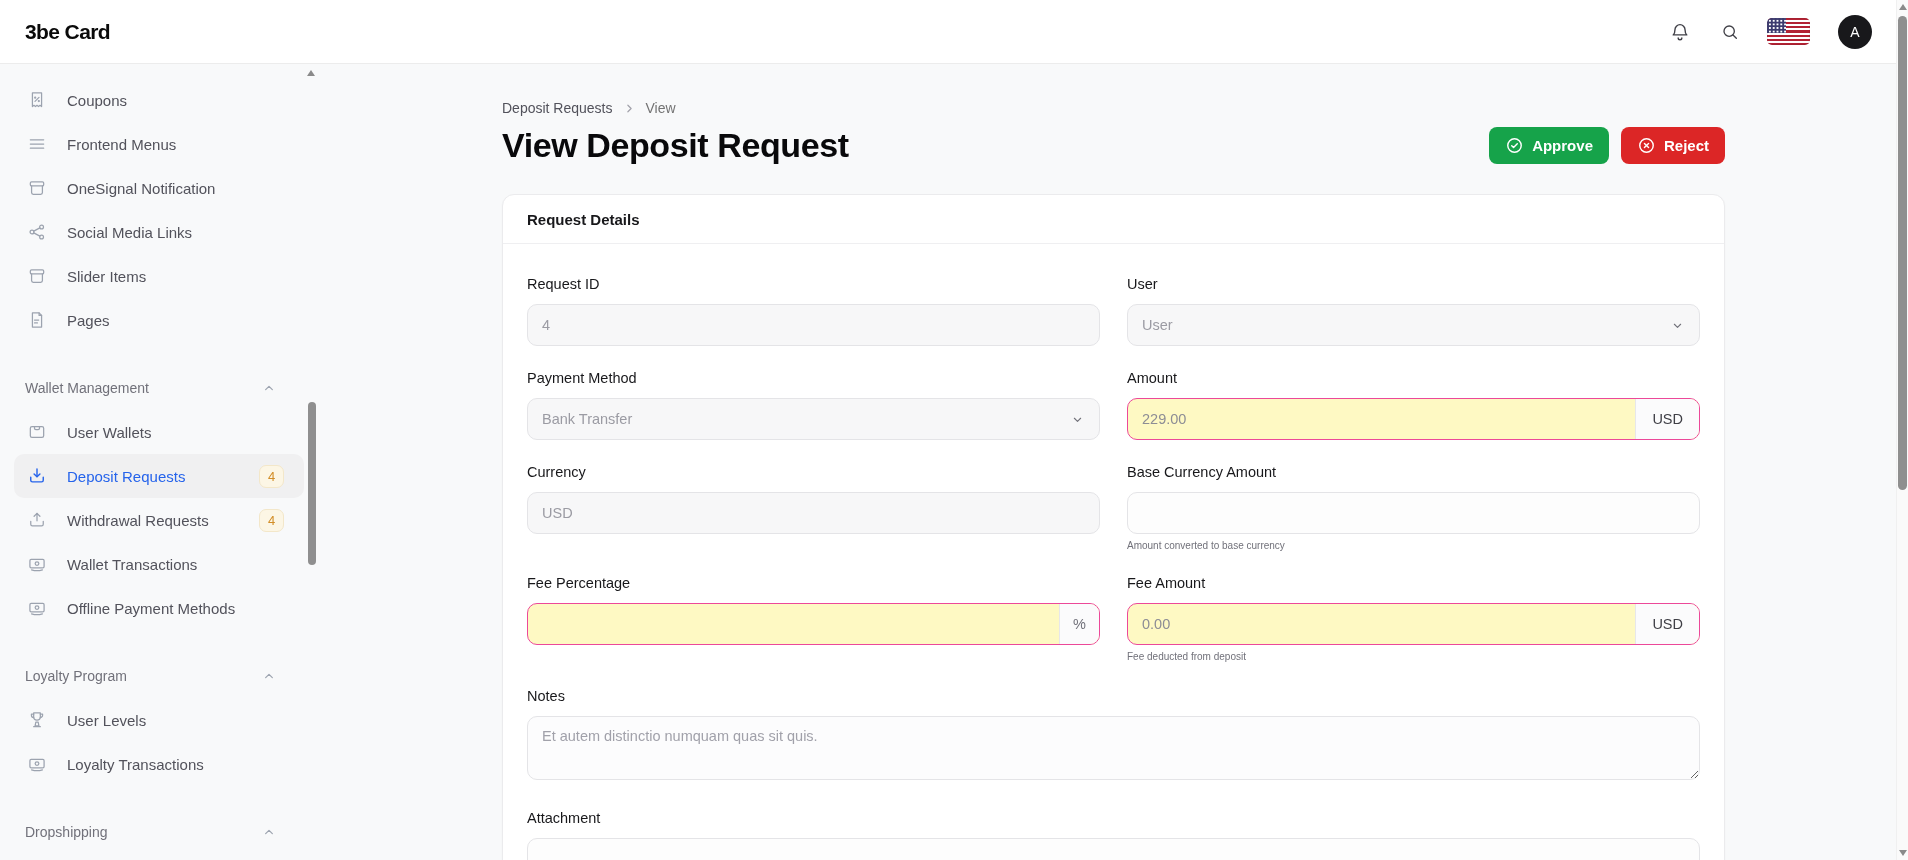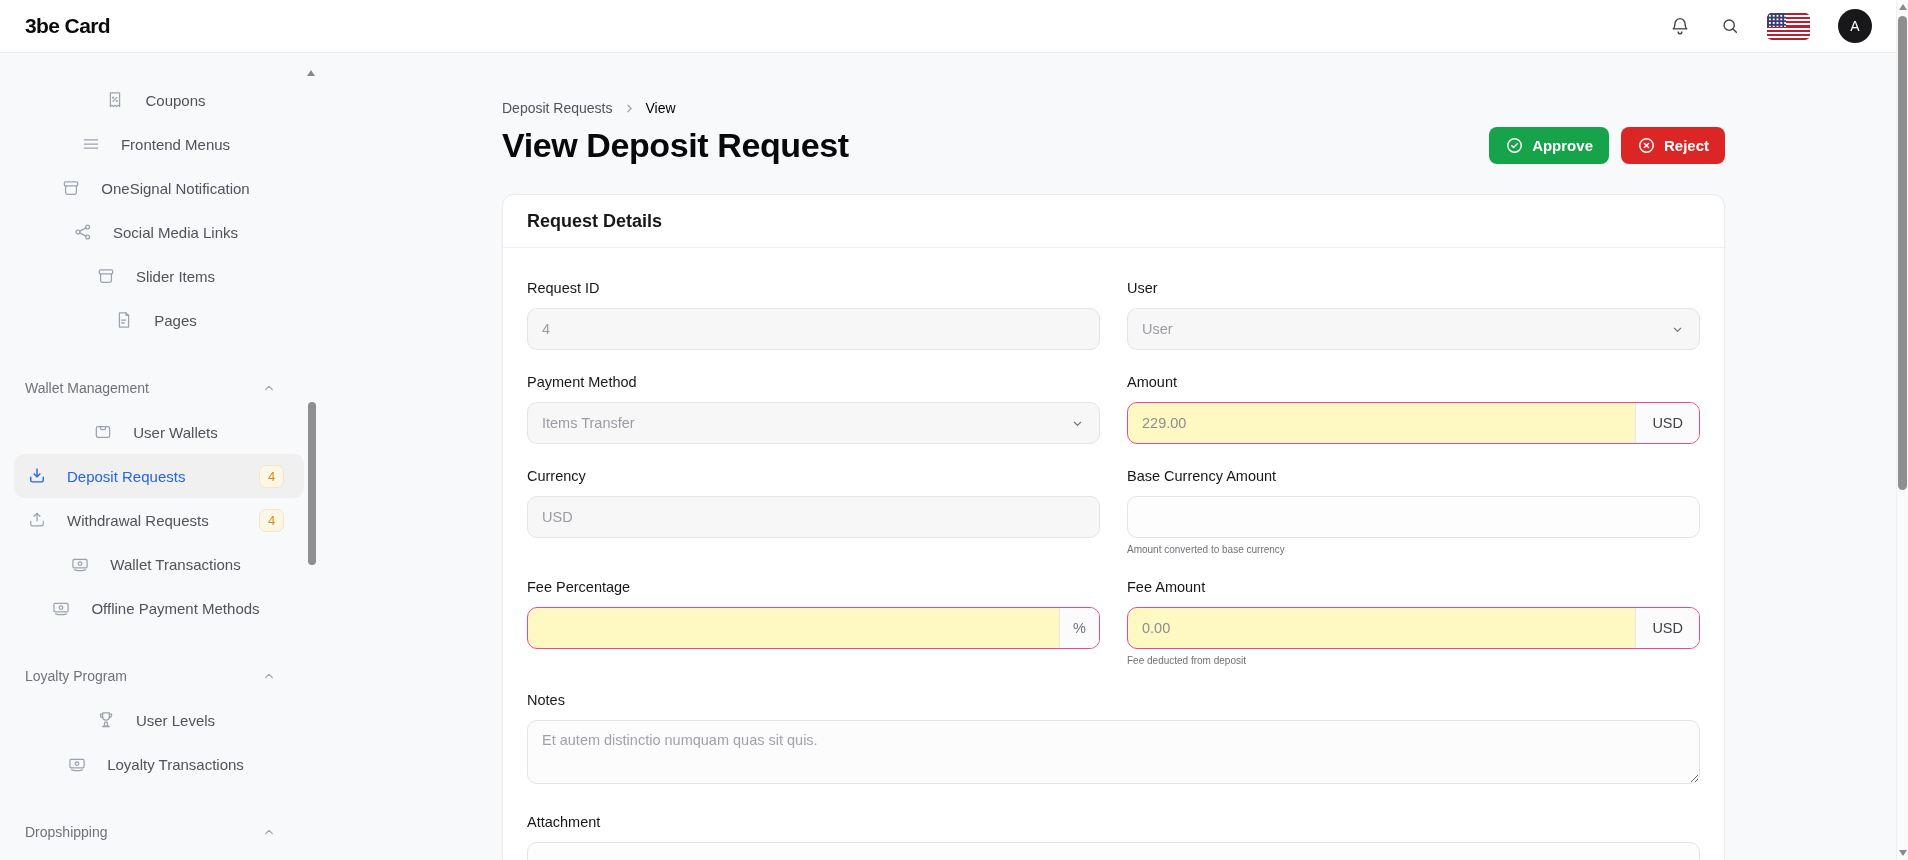--- a/index.html
+++ b/index.html
@@ -1,40 +1,40 @@
 <!DOCTYPE html>
 <html><head>
 <meta charset="utf-8">
 <style>
   * { margin:0; padding:0; box-sizing:border-box; }
   html,body { width:1908px; height:860px; overflow:hidden; background:#fff;
     font-family:"Liberation Sans", sans-serif; }
   body { position:relative; }
 
   
-  .header { position:absolute; top:0; left:0; right:0; height:53px; background:#fff;
+  .header { position:absolute; top:0; left:0; right:0; height:64px; background:#fff;
     border-bottom:1px solid #ececec; display:flex; align-items:center;
     justify-content:space-between; padding:0 36px 0 25px; z-index:5; }
   .logo { font-size:21px; font-weight:800; color:#0a0a0a; letter-spacing:-0.6px; cursor:pointer; }
   .header-right { display:flex; align-items:center; gap:28px; }
   .hicon { width:22px; height:22px; display:flex; align-items:center; justify-content:center; cursor:pointer; }
   .flag { width:43px; height:27px; border-radius:5px; overflow:hidden; position:relative; cursor:pointer;
     background:repeating-linear-gradient(180deg,#b22234 0 2.08px,#fff 2.08px 4.16px); margin-left:-2px;
     box-shadow:0 0 0 1px rgba(0,0,0,.06) inset; }
   .flag .canton { position:absolute; top:0; left:0; width:19px; height:14.6px; background:#3c3b6e;
     background-image:radial-gradient(#fff 0.7px, transparent 0.9px); background-size:3.8px 3.6px;
     background-position:1px 1px; }
   .avatar { width:34px; height:34px; border-radius:50%; background:#18181b; color:#fff;
     display:flex; align-items:center; justify-content:center; font-size:14px; cursor:pointer; }
 
   
   .sidebar { position:absolute; top:53px; left:0; bottom:0; width:318px; background:#f8f9fa;
     padding-top:25px; overflow:hidden; }
   .side-item { display:flex; align-items:center; height:44px; margin:0 14px; padding:0 20px 0 13px;
-    border-radius:10px; color:#52525b; font-size:15px; cursor:pointer;justify-content:center; }
+    border-radius:10px; color:#52525b; font-size:15px; cursor:pointer; }
   .side-item .sicon { width:20px; height:20px; margin-right:20px; display:flex; align-items:center; }
   .side-item.active { background:#f0f0f1; color:#2563eb; }
   .side-item.active svg { stroke:#2563eb; }
   .side-item svg, .sec-head svg { stroke:#9ca3af; }
   .badge { margin-left:auto; min-width:25px; height:23px; padding:0 6px; border-radius:7px;
     background:#fcf6e5; border:1px solid #f3e7c9; color:#d28d27; font-size:13px;
     display:flex; align-items:center; justify-content:center; }
   .sec-head { display:flex; align-items:center; height:44px; margin-top:24px;
     padding:0 41px 0 25px; color:#71717a; font-size:14px; cursor:pointer; }
   .sec-head .chev { margin-left:auto; width:16px; height:16px; }
@@ -48,33 +48,33 @@
     border-left:4px solid transparent; border-right:4px solid transparent; border-top:6px solid #8a8a8a; }
   .pg-thumb { position:absolute; top:16px; left:1px; width:9px; height:474px; background:#8f8f8f; border-radius:5px; }
   .sb-up { position:absolute; top:17px; right:3px; width:0; height:0;
     border-left:4px solid transparent; border-right:4px solid transparent; border-bottom:6px solid #8a8a8a; }
   .sb-thumb { position:absolute; top:349px; right:2px; width:8px; height:163px; background:#8f8f8f; border-radius:4px; }
 
   
   .main { position:absolute; top:53px; left:318px; right:12px; bottom:0; background:#f8f9fa; overflow:hidden; }
   .content { width:1223px; margin:47px 0 0 184px; }
   .breadcrumb { display:flex; align-items:center; gap:10px; font-size:14px; color:#52525b; }
-  .breadcrumb .current { color:#000000;text-align:center; }
+  .breadcrumb .current { color:#737373;text-align:center; }
   .crumb { cursor:pointer; }
   .title-row { display:flex; align-items:center; justify-content:space-between; margin-top:11px; height:37px; }
   .page-title { font-size:34px; font-weight:800; color:#09090b; letter-spacing:-0.4px; }
   .btns { display:flex; gap:12px; }
   .btn { height:37px; border:none; border-radius:8px; display:inline-flex; align-items:center; gap:8px;
     padding:0 16px; font-size:15px; font-weight:700; color:#fff; cursor:pointer; font-family:inherit; }
   .btn.approve { background:#16a34a; }
   .btn.reject { background:#dc2626;align-items:center; }
 
   .card { margin-top:30px; background:#fff; border:1px solid #ebebed; border-radius:12px;
     box-shadow:0 1px 2px rgba(0,0,0,.04); }
-  .card-head { padding:16px 24px 15px; font-size:18px; font-weight:700; color:#18181b;
+  .card-head { padding:16px 24px 15px; font-size:15px; font-weight:700; color:#18181b;
     border-bottom:1px solid #efeff1; }
   .card-body { padding:32px 24px 28px; }
   .fgrid { display:grid; grid-template-columns:1fr 1fr; column-gap:27px; row-gap:24px; }
   .flabel { display:block; font-size:14.5px; font-weight:500; color:#18181b; margin-bottom:10px; height:18px; }
   .inp { width:100%; height:42px; border:1px solid #e4e4e7; border-radius:10px; background:#f7f7f8;
     padding:0 14px; font-size:14.5px; color:#9b9ba3; font-family:inherit; outline:none; }
   .inp.white { background:#fdfdfd; }
   .selectbox { height:42px; border:1px solid #e4e4e7; border-radius:10px; background:#f7f7f8;
     display:flex; align-items:center; justify-content:space-between; padding:0 14px;
     color:#9b9ba3; font-size:14.5px; cursor:default; }
@@ -346,21 +346,21 @@
               <span>User</span>
               <svg width="15" height="15" viewBox="0 0 24 24" fill="none" stroke="#71717a" stroke-width="1.8" stroke-linecap="round" stroke-linejoin="round">
                   <polyline points="7,10 12,15 17,10"></polyline>
                 </svg>
             </div>
           </div>
 
           <div class="field">
             <label class="flabel">Payment Method</label>
             <div class="selectbox">
-              <span>Items Transfer</span>
+              <span>Bank Transfer</span>
               <svg width="15" height="15" viewBox="0 0 24 24" fill="none" stroke="#71717a" stroke-width="1.8" stroke-linecap="round" stroke-linejoin="round">
                   <polyline points="7,10 12,15 17,10"></polyline>
                 </svg>
             </div>
           </div>
 
           <div class="field">
             <label class="flabel">Amount</label>
             <div class="igroup">
               <input readonly="" value="229.00" style="">

